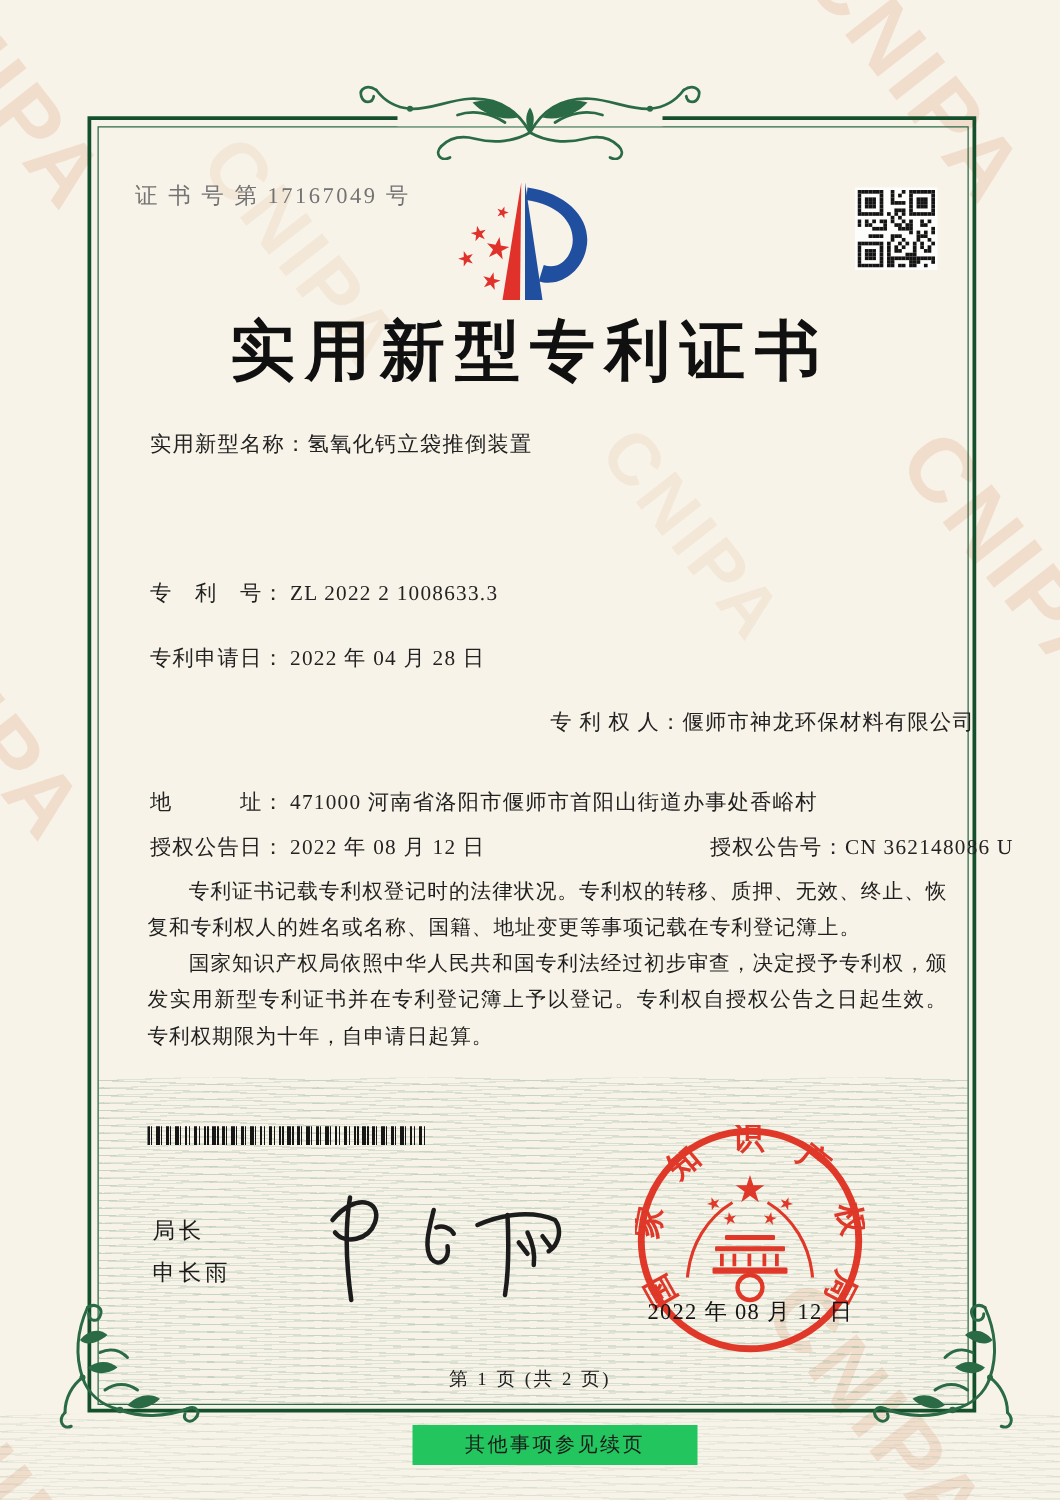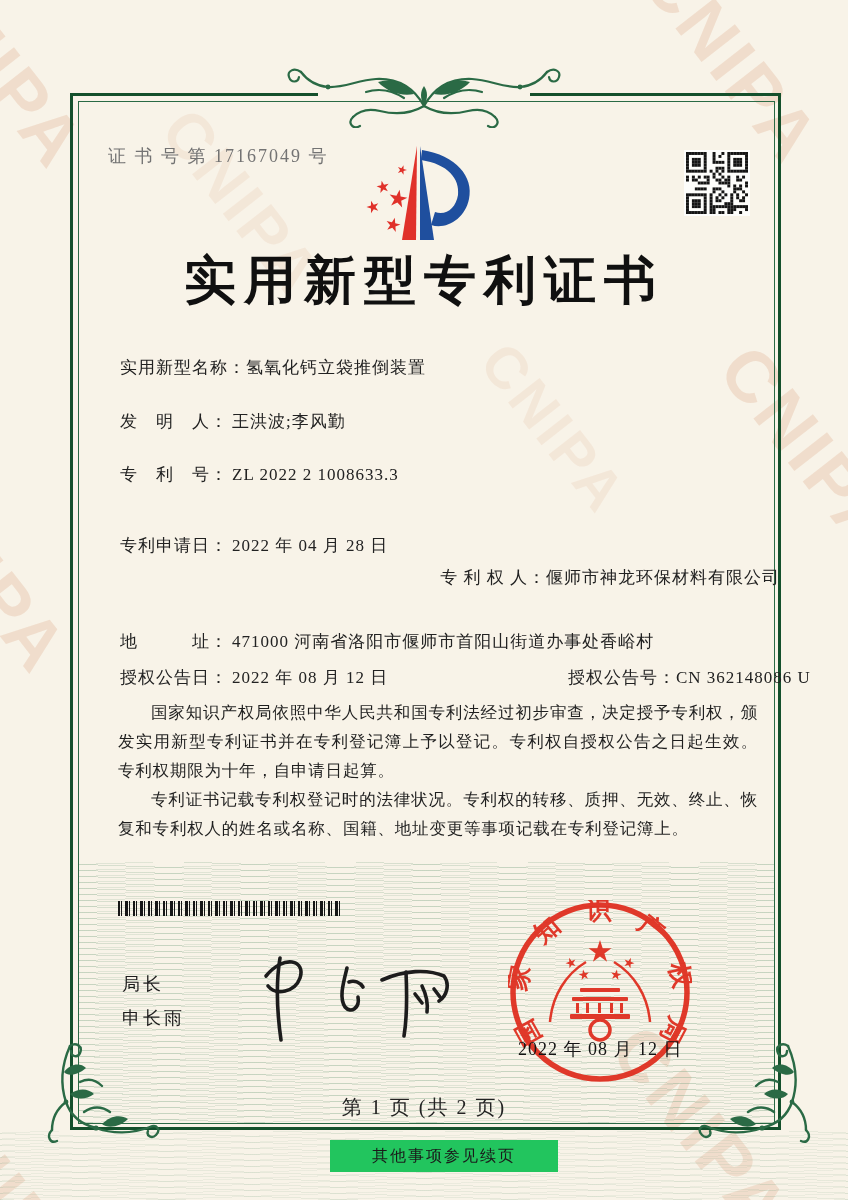--- a/index.html
+++ b/index.html
@@ -53,21 +53,21 @@
       #161616 3px 4px, rgba(0,0,0,0) 4px 7px,
       #161616 7px 10px, rgba(0,0,0,0) 10px 11px,
       #161616 11px 12px, rgba(0,0,0,0) 12px 15px);}
   .director-label{position:absolute;left:122px;top:972px;font-size:18px;letter-spacing:3px;}
   .director-name{position:absolute;left:122px;top:1006px;font-size:18px;letter-spacing:3px;}
   .signature{position:absolute;left:250px;top:942px;}
   .seal{position:absolute;left:508px;top:900px;}
   .seal-date{position:absolute;left:518px;top:1037px;width:180px;font-size:18px;
     letter-spacing:1px;color:#141414;white-space:nowrap;}
   .page-info{position:absolute;left:0;top:1094px;width:848px;text-align:center;
-    font-size:20px;letter-spacing:2px;color:#222;}
+    font-size:15px;letter-spacing:2px;color:#222;}
   .note-box{position:absolute;left:330px;top:1140px;width:228px;height:32px;
     background:#22c55e;display:flex;align-items:center;justify-content:center;
     font-size:16px;letter-spacing:2px;color:#1a1a1a;}
   .ornament-top{position:absolute;left:284px;top:64px;}
   .corner-bl{position:absolute;left:40px;top:1042px;}
   .corner-br{position:absolute;left:698px;top:1042px;transform:scaleX(-1);}
 </style>
 </head>
 <body>
 
@@ -383,48 +383,45 @@
         <rect x="33" y="60" width="3" height="3"></rect>
         <rect x="36" y="60" width="3" height="3"></rect>
         <rect x="42" y="60" width="3" height="3"></rect>
         <rect x="45" y="60" width="3" height="3"></rect>
         <rect x="54" y="60" width="3" height="3"></rect>
       </g>
   </svg>
 
   <div class="title">实用新型专利证书</div>
 
-  <div class="field-row" style="top:356px;">
+  <div class="field-row" style="top:344px;">
     <span class="flabel">实用新型名称：</span><span class="fvalue">氢氧化钙立袋推倒装置</span>
-  </div>
-  <div class="field-row" style="top:410px;">
-    <span class="flabel">发　明　人：</span><span class="fvalue">王洪波;李风勤</span>
   </div>
   <div class="field-row" style="top:463px;font-family:Liberation Serif, serif;">
     <span class="flabel">专　利　号：</span><span class="fvalue">ZL 2022 2 1008633.3</span>
   </div>
-  <div class="field-row" style="top:515px;margin-top:19px;">
+  <div class="field-row" style="top:515px;">
     <span class="flabel">专利申请日：</span><span class="fvalue">2022 年 04 月 28 日</span>
   </div>
   <div class="field-row" style="top:566px;text-align:right;">
     <span class="flabel">专 利 权 人：</span><span class="fvalue">偃师市神龙环保材料有限公司</span>
   </div>
   <div class="field-row" style="top:630px;">
     <span class="flabel">地　　　址：</span><span class="fvalue">471000 河南省洛阳市偃师市首阳山街道办事处香峪村</span>
   </div>
   <div class="field-row" style="top:666px;">
     <span class="flabel">授权公告日：</span><span class="fvalue">2022 年 08 月 12 日</span>
     <span class="grant-no">
       <span class="flabel" style="min-width:0;">授权公告号：</span><span class="fvalue">CN 362148086 U</span>
     </span>
   </div>
 
   <div class="body-text">
+    <p>专利证书记载专利权登记时的法律状况。专利权的转移、质押、无效、终止、恢复和专利权人的姓名或名称、国籍、地址变更等事项记载在专利登记簿上。</p>
     <p>国家知识产权局依照中华人民共和国专利法经过初步审查，决定授予专利权，颁发实用新型专利证书并在专利登记簿上予以登记。专利权自授权公告之日起生效。专利权期限为十年，自申请日起算。</p>
-    <p>专利证书记载专利权登记时的法律状况。专利权的转移、质押、无效、终止、恢复和专利权人的姓名或名称、国籍、地址变更等事项记载在专利登记簿上。</p>
   </div>
 
   <div class="barcode"></div>
 
   <div class="director-label">局长</div>
   <div class="director-name">申长雨</div>
 
   <svg class="signature" width="200" height="105" viewBox="0 0 200 105">
     <g stroke="#1c1c1c" stroke-width="3.6" fill="none" stroke-linecap="round" stroke-linejoin="round">
       <path d="M30,16 C26,40 27,70 31,98"></path>

